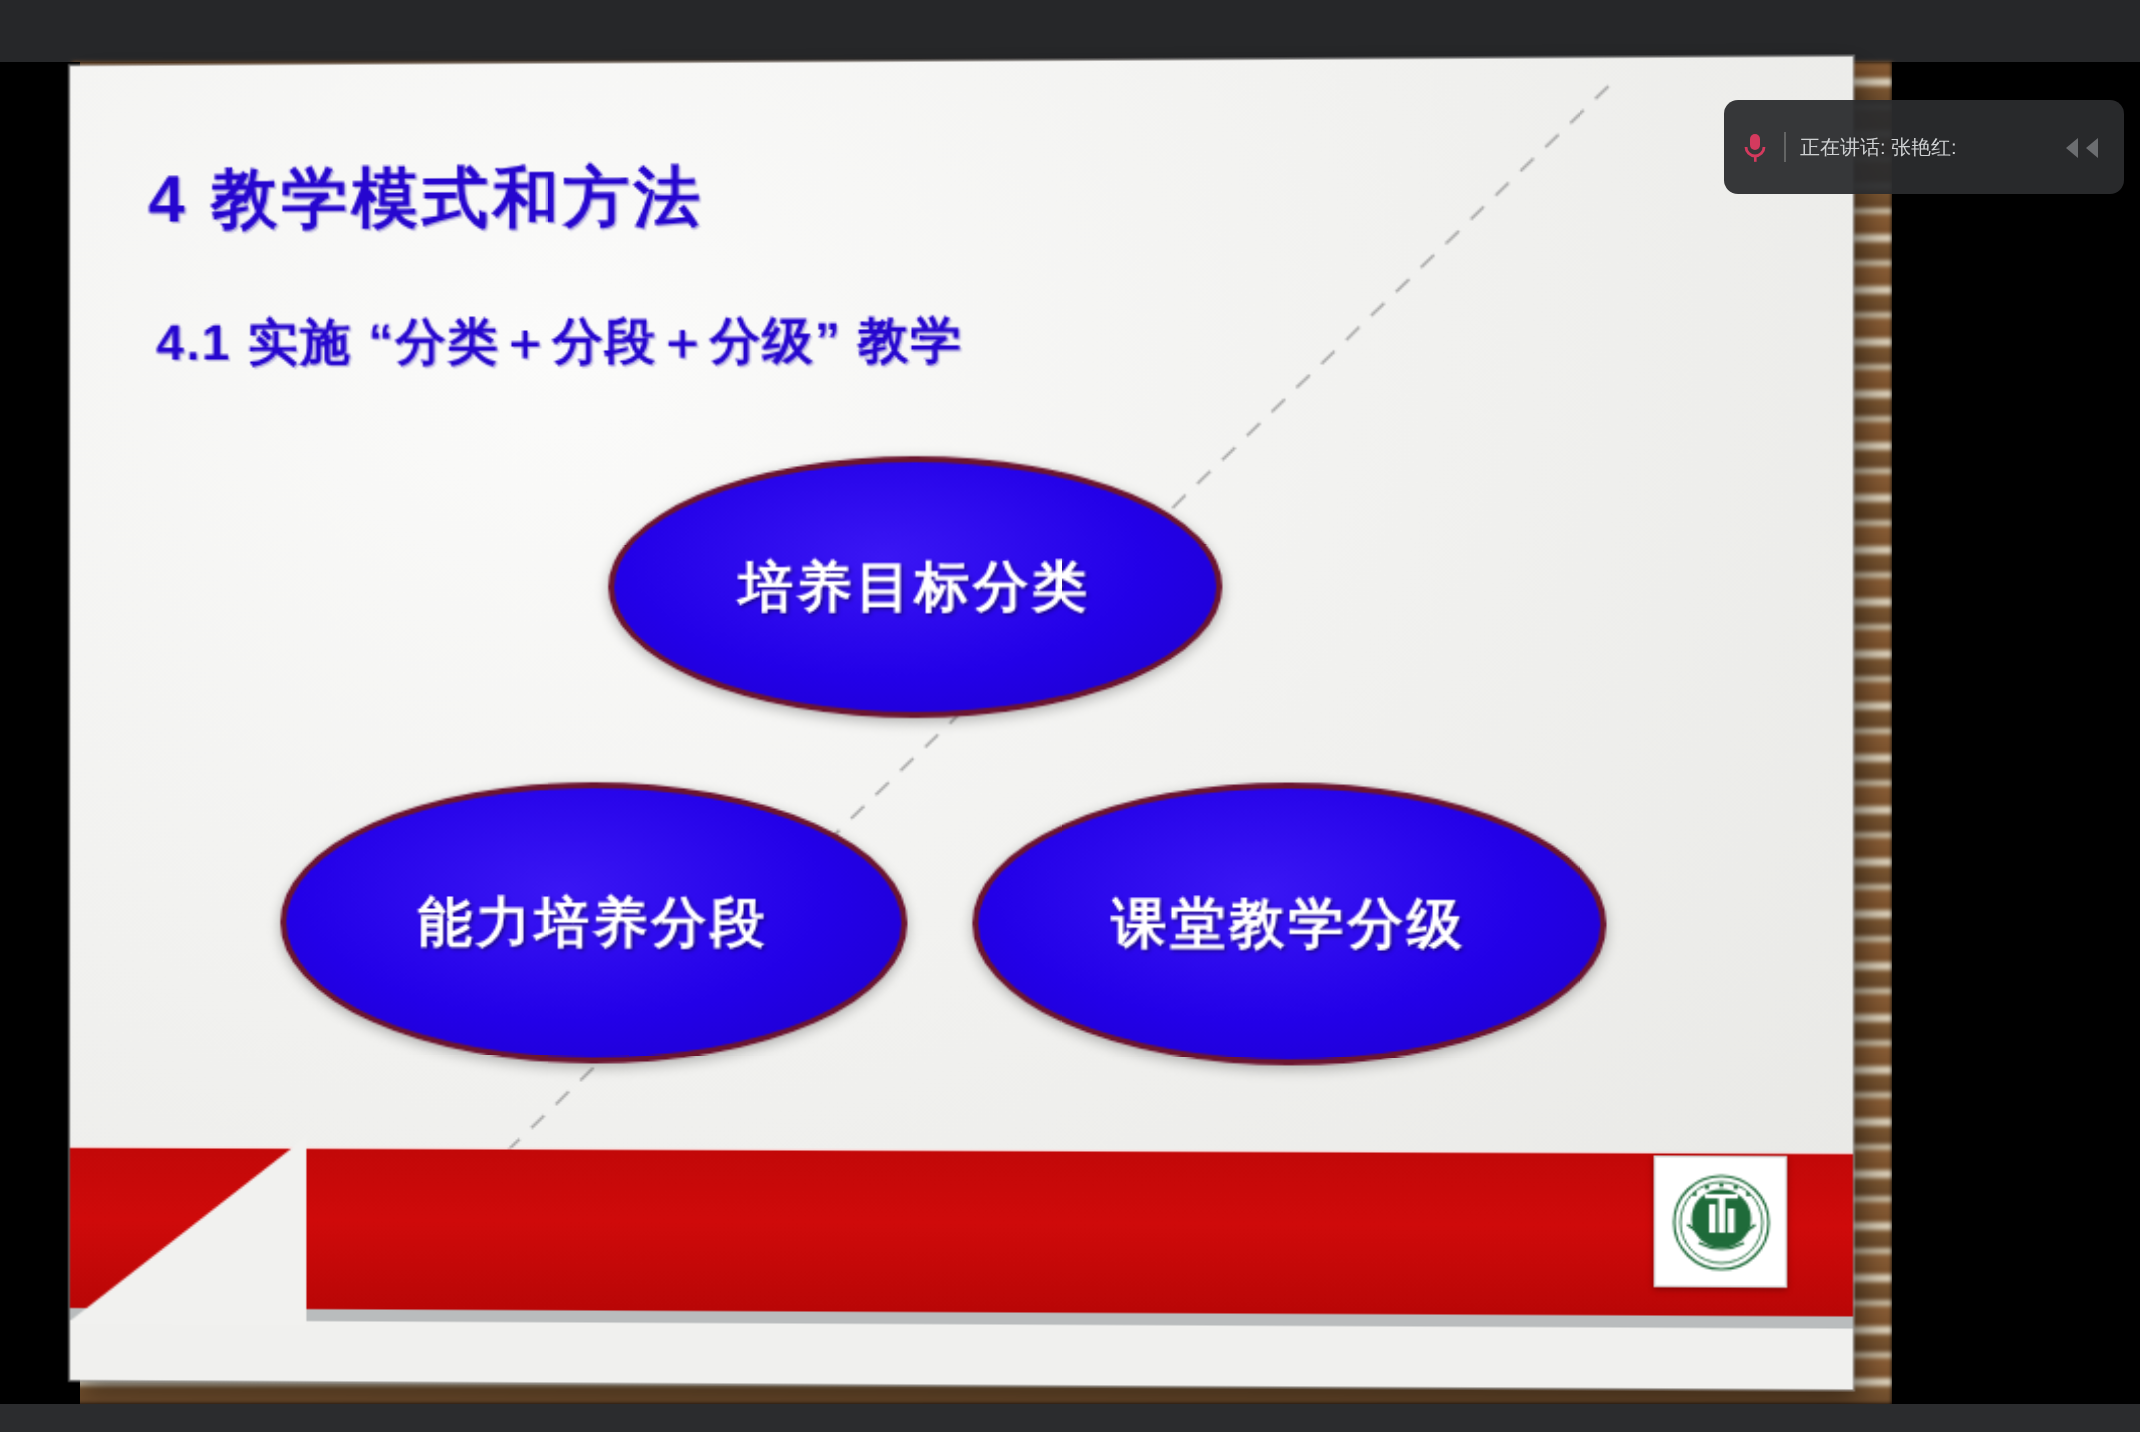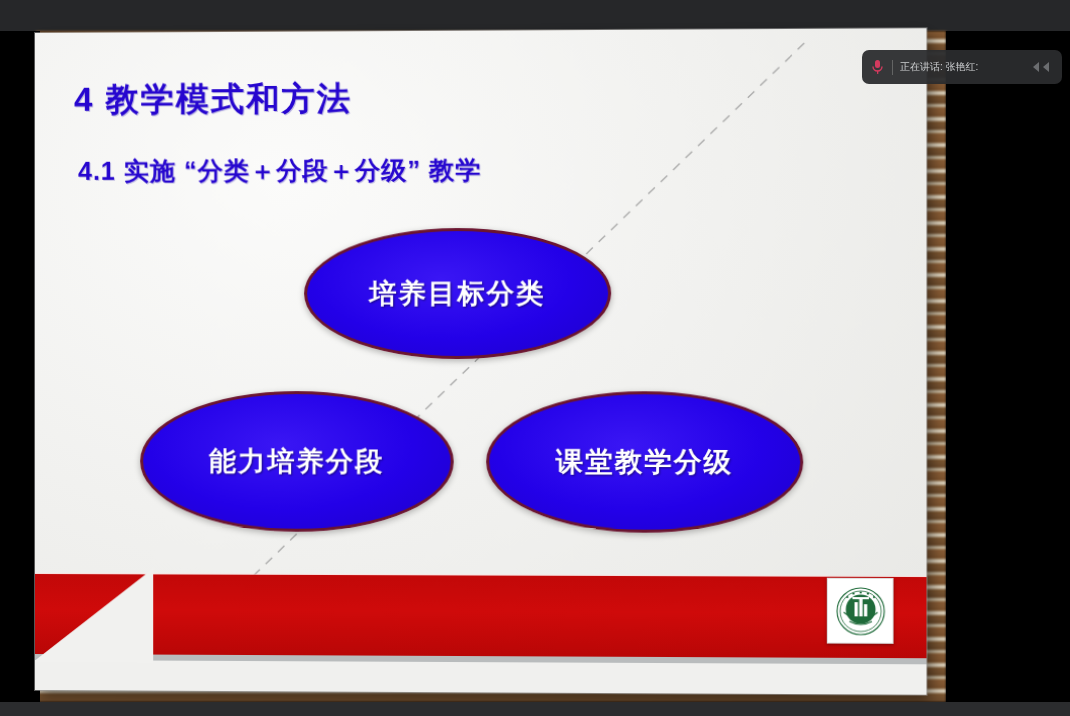--- a/index.html
+++ b/index.html
@@ -193,21 +193,21 @@
     display: flex;
     align-items: center;
     justify-content: center;
     box-shadow: 0 1px 3px rgba(0,0,0,0.35);
   }
 
   
   .speaking-overlay {
     position: absolute;
     left: 862px; top: 50px;
-    width: 200px; height: 34px;
+    width: 200px; height: 47px;
     background: rgba(43,44,46,0.94);
     border-radius: 7px;
     display: flex;
     align-items: center;
     padding: 0 8px;
     box-sizing: border-box;
     gap: 7px;
   }
   .mic-icon {
     width: 15px; height: 17px;

